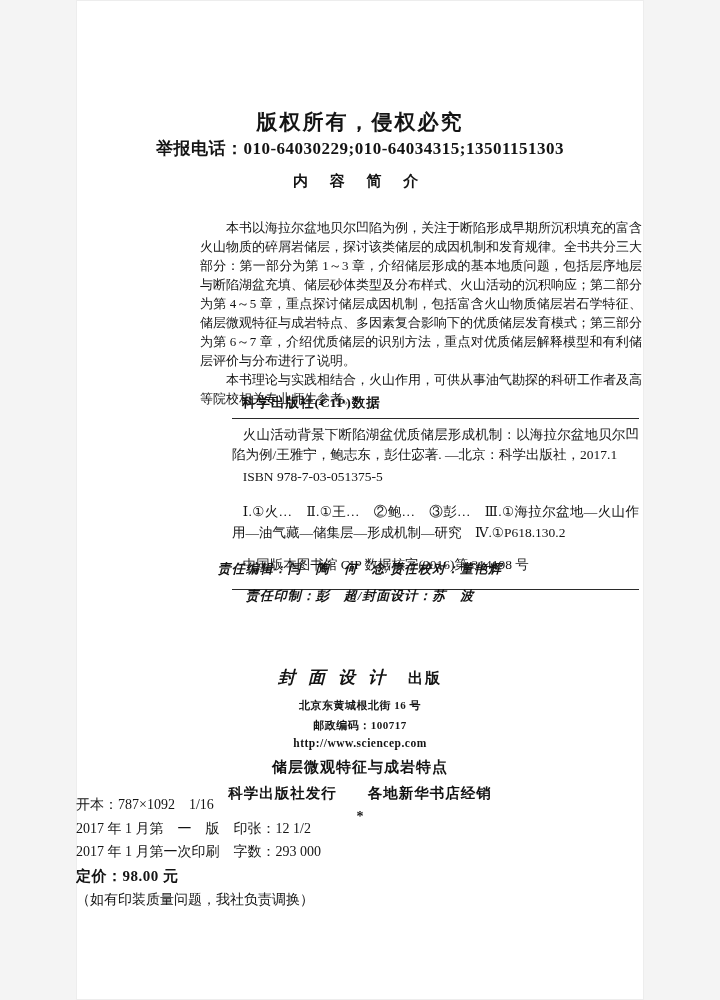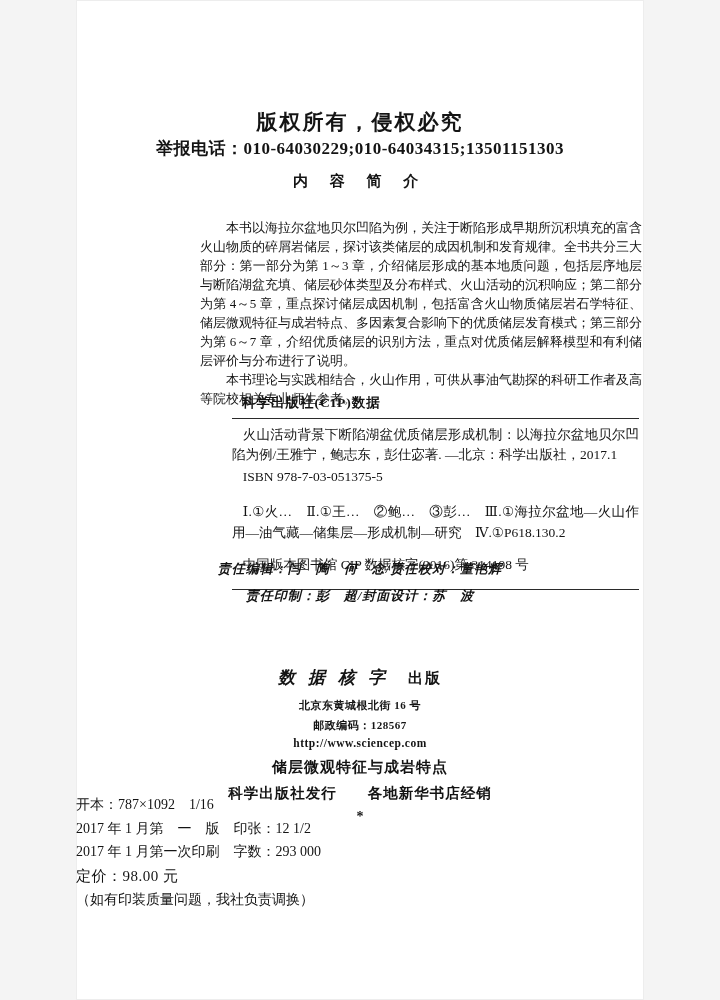--- a/index.html
+++ b/index.html
@@ -173,21 +173,21 @@
     top: 796px;
     left: 0;
     width: 100%;
     text-align: left;
     font-size: 14px;
   }
   .printing-block div {
     margin-bottom: 5.5px;
   }
   .printing-price {
-    font-weight: normal;
+    font-weight: bold;
     font-size: 15px;
     letter-spacing: 0.5px;
   }
 </style>
 </head>
 <body>
 
 <div class="page">
 
   <div class="copyright-title">版权所有，侵权必究</div>
@@ -213,25 +213,25 @@
     <hr class="cip-rule">
   </div>
 
   <div class="staff-block">
     <div>责任编辑：闫　陶　何　念/责任校对：董艳辉</div>
     <div>责任印制：彭　超/封面设计：苏　波</div>
   </div>
 
   <div class="publisher-block">
     <div class="publisher-name-line">
-      <span class="publisher-name">数据核字</span>
+      <span class="publisher-name">封面设计</span>
       <span class="publisher-publish-label">出版</span>
     </div>
     <div class="publisher-address">北京东黄城根北街 16 号</div>
-    <div class="publisher-postcode">邮政编码：128567</div>
+    <div class="publisher-postcode">邮政编码：100717</div>
     <div class="publisher-website">http://www.sciencep.com</div>
     <div class="publisher-printer">储层微观特征与成岩特点</div>
     <div class="publisher-distribution">科学出版社发行　　各地新华书店经销</div>
     <div class="publisher-separator">*</div>
   </div>
 
   <div class="printing-block">
     <div>开本：787×1092　1/16</div>
     <div>2017 年 1 月第　一　版　印张：12 1/2</div>
     <div>2017 年 1 月第一次印刷　字数：293 000</div>

